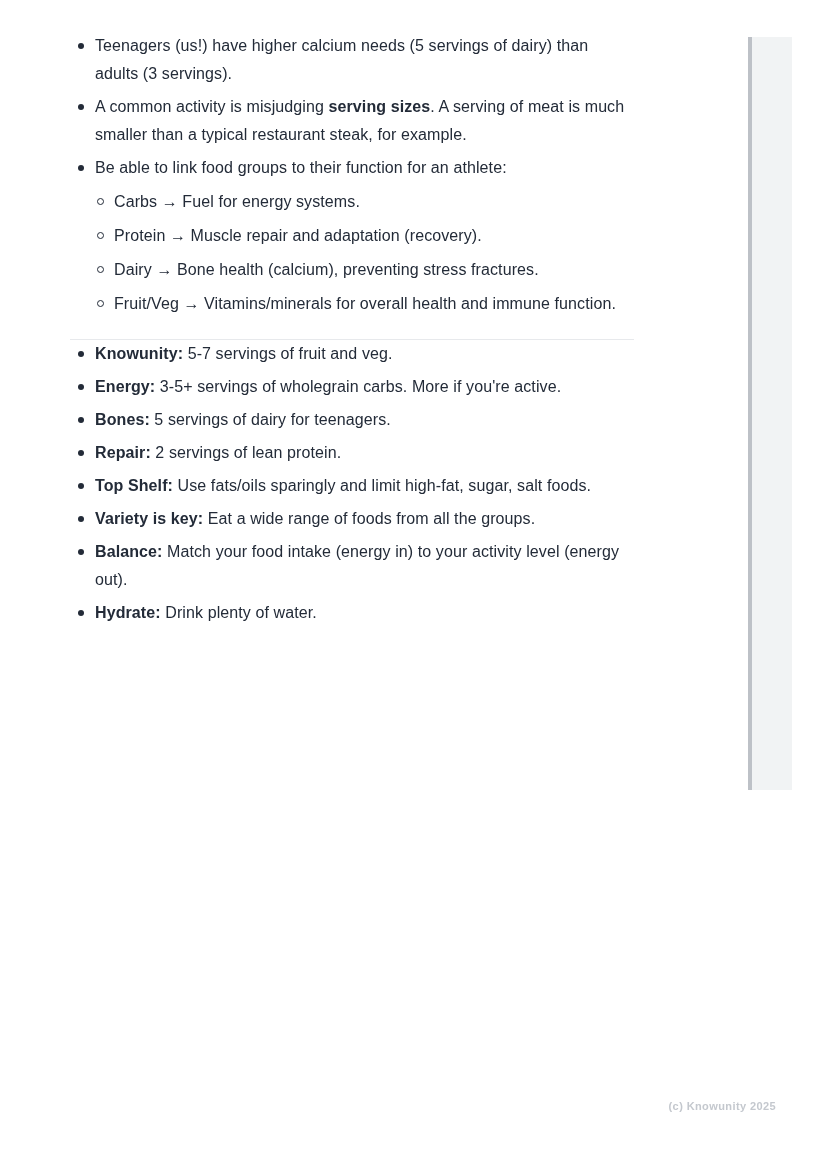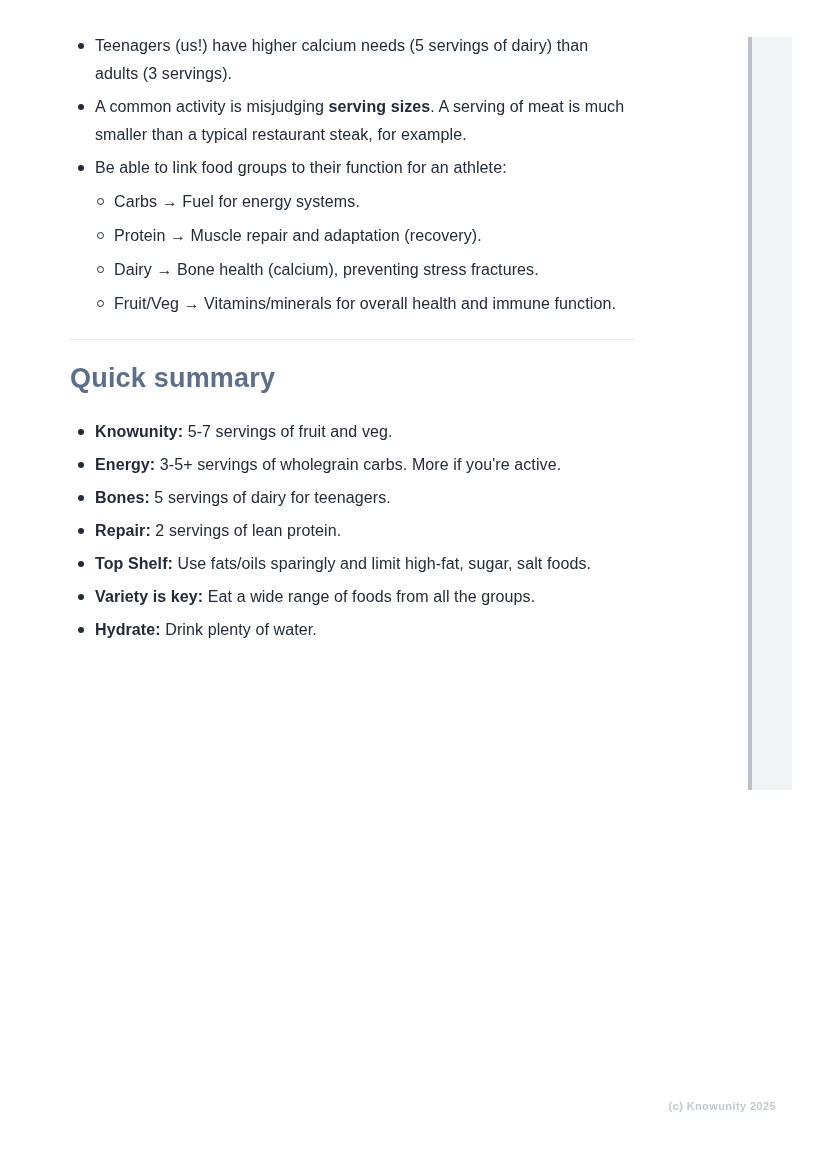--- a/index.html
+++ b/index.html
@@ -107,29 +107,29 @@
       <li><span>Be able to link food groups to their function for an athlete:</span><ul class="sub">
           <li><span>Carbs → Fuel for energy systems.</span></li>
           <li><span>Protein → Muscle repair and adaptation (recovery).</span></li>
           <li><span>Dairy → Bone health (calcium), preventing stress fractures.</span></li>
           <li><span>Fruit/Veg → Vitamins/minerals for overall health and immune function.</span></li>
         </ul></li>
     </ul>
 
   <hr class="section-divider">
 
-  <h2 class="summary-heading">Quick summary</h2>
 
   <ul class="bullets">
       <li><strong>Knowunity:</strong><span> 5-7 servings of fruit and veg.</span></li>
       <li><strong>Energy:</strong><span> 3-5+ servings of wholegrain carbs. More if you're active.</span></li>
       <li><strong>Bones:</strong><span> 5 servings of dairy for teenagers.</span></li>
       <li><strong>Repair:</strong><span> 2 servings of lean protein.</span></li>
       <li><strong>Top Shelf:</strong><span> Use fats/oils sparingly and limit high-fat, sugar, salt foods.</span></li>
       <li><strong>Variety is key:</strong><span> Eat a wide range of foods from all the groups.</span></li>
+      <li><strong>Balance:</strong><span> Match your food intake (energy in) to your activity level (energy out).</span></li>
       <li><strong>Hydrate:</strong><span> Drink plenty of water.</span></li>
     </ul>
 
 </div>
 
 <div class="page-edge"></div>
 
 <div class="footer-copyright">(c) Knowunity 2025</div>
 
 </body></html>

